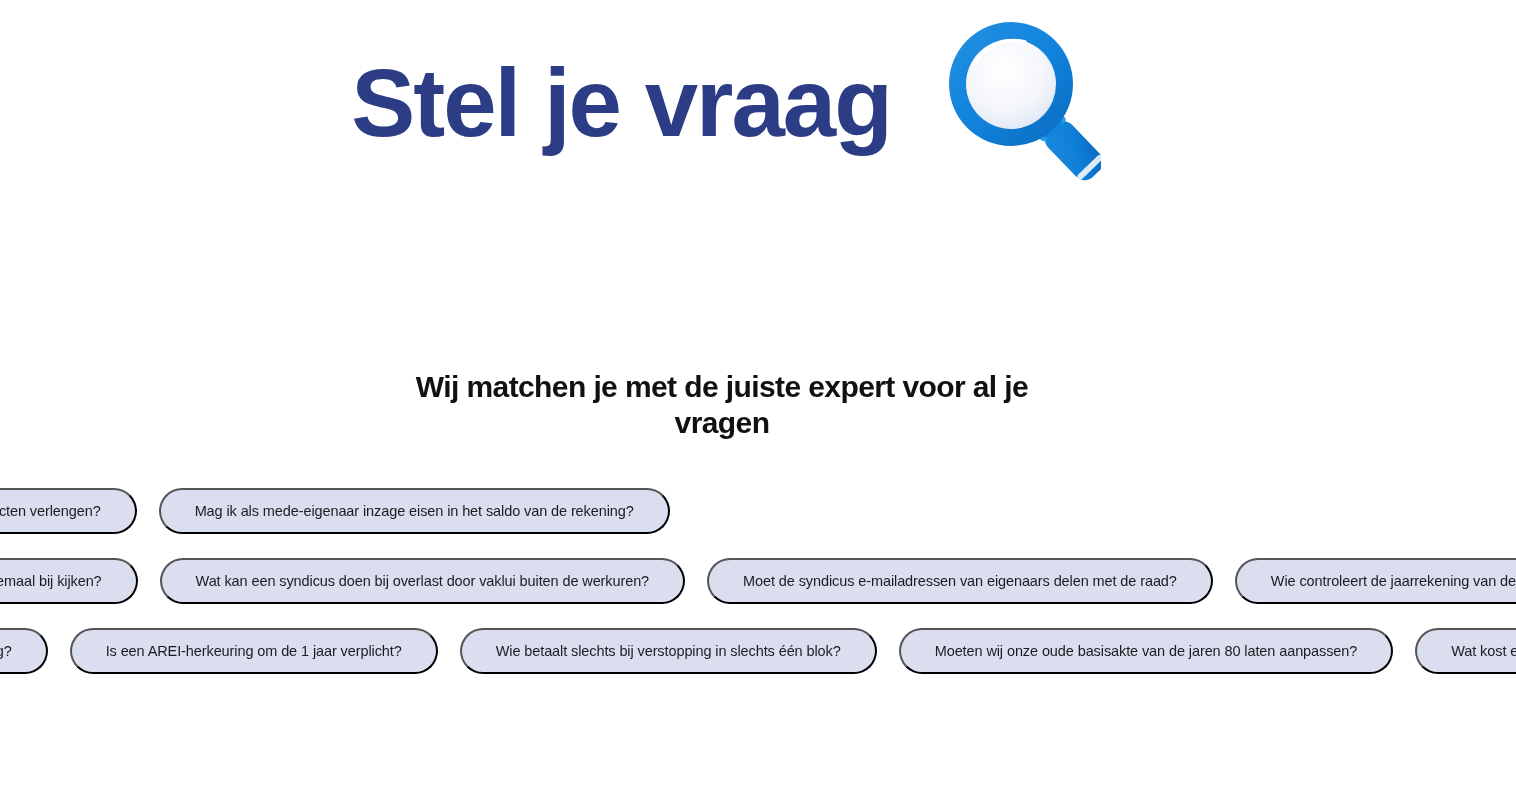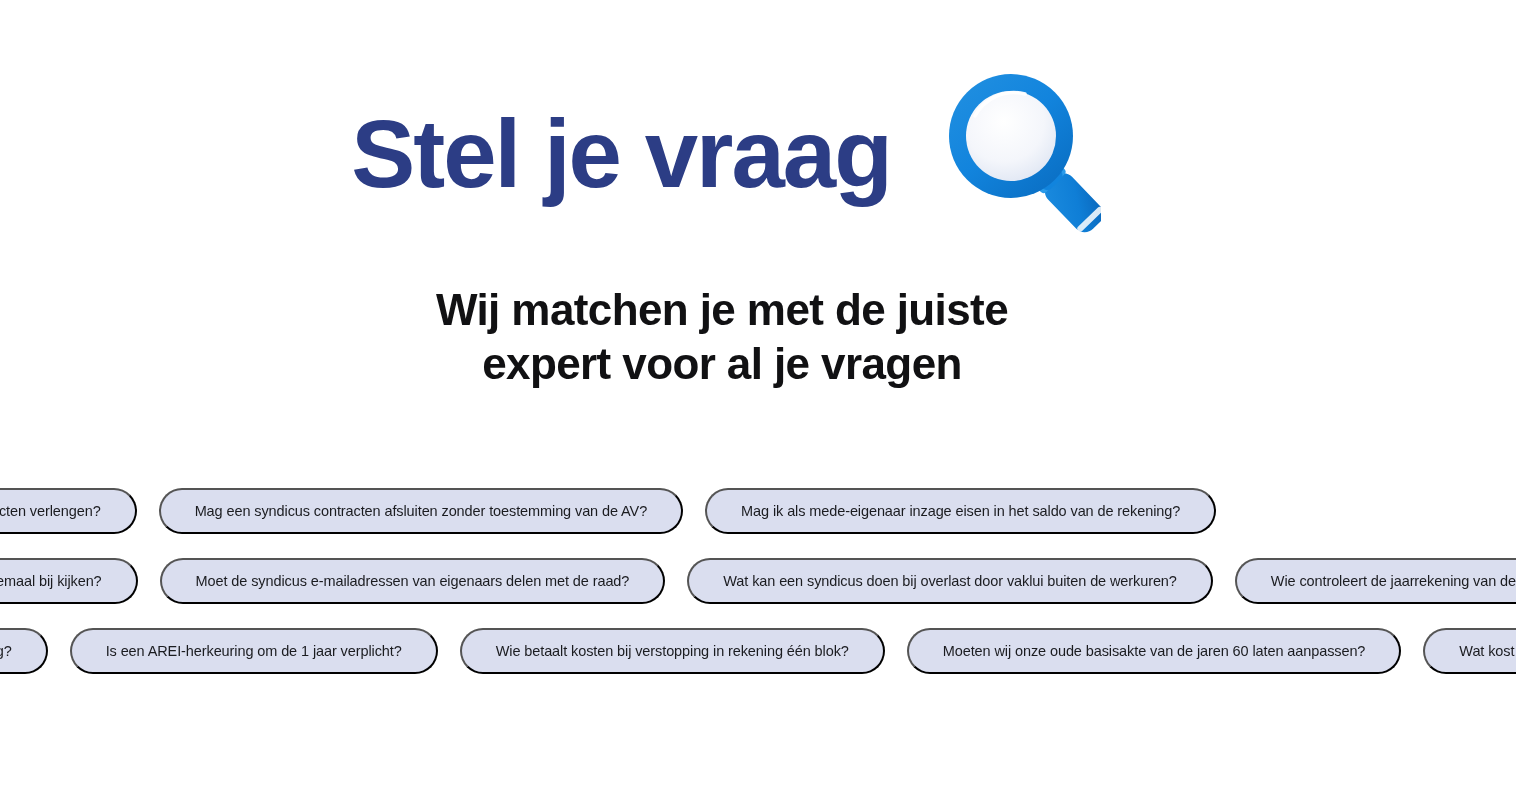--- a/index.html
+++ b/index.html
@@ -27,21 +27,21 @@
   
   .hero {
     position: absolute;
     top: 0;
     left: 0;
     width: 1444px;
     height: 470px;
     display: flex;
     flex-direction: column;
     align-items: center;
-    justify-content: center;
+    justify-content: space-between;
     padding-bottom: 28px;
   }
 
   .hero-title-row {
     display: flex;
     align-items: center;
     justify-content: center;
     gap: 58px;
     width: 100%;
   }
@@ -60,21 +60,21 @@
   .magnifier {
     width: 180px;
     height: 205px;
     flex: 0 0 auto;
     transform: translate(-10px, 6px);
   }
 
   .hero-subtitle {
     margin-top: 26px;
     font-family: "Liberation Sans", sans-serif;
-    font-size: 44px;
+    font-size: 30px;
     line-height: 1.22;
     font-weight: 700;
     letter-spacing: -0.6px;
     color: #111113;
     text-align: center;
     max-width: 620px;
   }
 
   
   .pill-rows {
@@ -173,41 +173,40 @@
     </div>
 
     <h2 class="hero-subtitle">Wij matchen je met de juiste expert voor al je vragen</h2>
   </section>
 
   <section class="pill-rows">
 
     <div class="pill-row row-1">
       <div class="pill-track">
         <button class="pill">Mag de syndicus contracten verlengen?</button>
-        <button class="pill">Mag een syndicus contracten afsluiten zonder toestemming van de AV?</button>
         <button class="pill">Mag ik als mede-eigenaar inzage eisen in het saldo van de rekening?</button>
 
       </div>
     </div>
 
     <div class="pill-row row-2">
       <div class="pill-track">
         <button class="pill">Moet de raad hier allemaal bij kijken?</button>
+        <button class="pill">Wat kan een syndicus doen bij overlast door vaklui buiten de werkuren?</button>
         <button class="pill">Moet de syndicus e-mailadressen van eigenaars delen met de raad?</button>
-        <button class="pill">Wat kan een syndicus doen bij overlast door vaklui buiten de werkuren?</button>
         <button class="pill">Wie controleert de jaarrekening van de vereniging?</button>
 
       </div>
     </div>
 
     <div class="pill-row row-3">
       <div class="pill-track">
         <button class="pill">Wat kost een keuring?</button>
         <button class="pill">Is een AREI-herkeuring om de 1 jaar verplicht?</button>
-        <button class="pill">Wie betaalt kosten bij verstopping in rekening één blok?</button>
-        <button class="pill">Moeten wij onze oude basisakte van de jaren 60 laten aanpassen?</button>
+        <button class="pill">Wie betaalt slechts bij verstopping in slechts één blok?</button>
+        <button class="pill">Moeten wij onze oude basisakte van de jaren 80 laten aanpassen?</button>
         <button class="pill">Wat kost een keuring?</button>
       </div>
     </div>
 
   </section>
 
 </div>
 
 </body></html>

